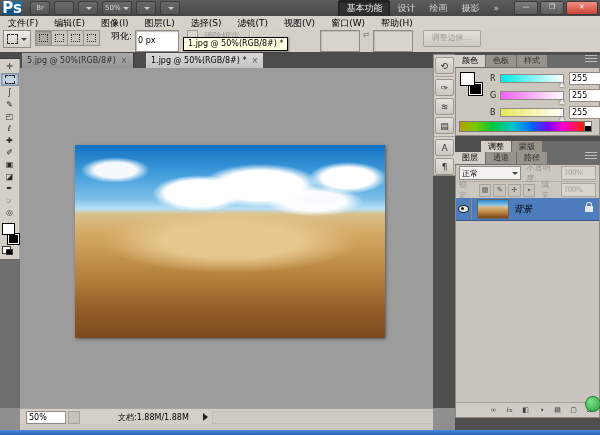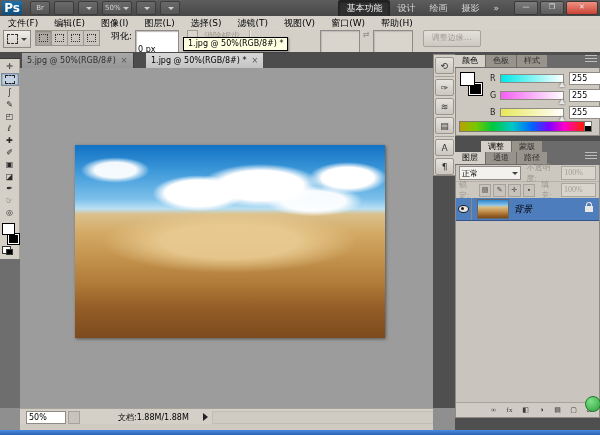--- a/index.html
+++ b/index.html
@@ -1,20 +1,20 @@
 <!DOCTYPE html>
 <html><head>
 <meta charset="utf-8">
 <style>
   html,body{margin:0;padding:0;}
   body{font-family:"DejaVu Sans","Liberation Sans",sans-serif;}
   .app{position:relative;width:600px;height:435px;background:#8f8f8f;overflow:hidden;font-size:9px;color:#111;}
   
   .titlebar{position:absolute;left:0;top:0;width:600px;height:16px;background:linear-gradient(#5d5d5d,#474747);display:flex;align-items:center;}
-  .pslogo{width:20px;height:14px;margin:1px 6px 1px 2px;background:linear-gradient(#1d70a8,#114d79);color:#fff;font-size:12px;font-weight:bold;display:flex;align-items:center;justify-content:center;}
+  .pslogo{width:20px;height:14px;margin:1px 6px 1px 2px;background:linear-gradient(#1d70a8,#114d79);color:#fff;font-size:15px;font-weight:bold;display:flex;align-items:center;justify-content:center;}
   .tb-ico{height:12px;min-width:14px;margin:0 2px;background:linear-gradient(#6a6a6a,#555);border:1px solid #3c3c3c;border-radius:2px;color:#d5d5d5;font-size:7px;display:flex;align-items:center;justify-content:center;padding:0 2px;}
   .tb-ico .car{width:0;height:0;border-left:3px solid transparent;border-right:3px solid transparent;border-top:3px solid #ccc;margin-left:2px;}
   .ws{margin-left:auto;display:flex;align-items:center;}
   .ws-btn{color:#d8d8d8;padding:1px 7px;font-size:9px;}
   .ws-btn.active{background:#2f2f2f;border:1px solid #232323;border-radius:2px;box-shadow:inset 0 1px 2px #1a1a1a;color:#efefef;}
   .winbtns{display:flex;margin-left:6px;}
   .winbtn{width:22px;height:12px;margin-left:2px;border:1px solid #3a3a3a;border-radius:2px;background:linear-gradient(#7c7c7c,#5b5b5b);color:#e8e8e8;font-size:7px;line-height:11px;text-align:center;}
   .winbtn.close{width:30px;background:linear-gradient(#ef9183,#c94434);margin-right:2px;}
   
   .menubar{position:absolute;left:0;top:16px;width:600px;height:14px;background:#d6d2ca;border-bottom:1px solid #b5b1a9;display:flex;align-items:center;}
@@ -24,21 +24,21 @@
   .opt-tool{width:26px;height:16px;margin:0 4px 0 3px;border:1px solid #8f8b84;background:linear-gradient(#efede9,#d2cec6);display:flex;align-items:center;justify-content:center;}
   .opt-tool .sq{width:9px;height:8px;border:1px dashed #333;}
   .opt-tool .car{width:0;height:0;border-left:3px solid transparent;border-right:3px solid transparent;border-top:3px solid #444;margin-left:3px;}
   .selmodes{display:flex;border:1px solid #9a968e;background:#cac6be;margin-right:8px;}
   .sm{width:15px;height:14px;border-right:1px solid #9a968e;display:flex;align-items:center;justify-content:center;}
   .sm:last-child{border-right:none;}
   .sm .bx{width:7px;height:6px;border:1px dotted #333;}
   .sm.pressed{background:#aeaaa2;box-shadow:inset 0 1px 2px #88847c;}
   .opt-label{margin:0 3px;color:#000;}
   .opt-label.dis{color:#9a968e;}
-  .opt-input{width:38px;height:12px;background:#fff;border:1px solid #8f8b84;box-shadow:inset 1px 1px 1px #bbb;font-size:8px;padding:13px 2px;line-height:12px;color:#000;}
+  .opt-input{width:38px;height:12px;background:#fff;border:1px solid #8f8b84;box-shadow:inset 1px 1px 1px #bbb;font-size:8px;padding:4px 2px;line-height:12px;color:#000;}
   .opt-input.dis{background:#d9d5cd;color:#a09c94;}
   .chk{width:9px;height:9px;border:1px solid #a09c94;background:#d9d5cd;margin:0 3px 0 8px;}
   .vsep{width:1px;height:16px;background:#b1ada5;margin:0 6px;box-shadow:1px 0 0 #e8e6e2;}
   .linkico{color:#8f8b84;font-size:8px;margin:0 3px;}
   .refine{height:15px;border:1px solid #a7a39b;border-radius:2px;background:linear-gradient(#e4e1db,#cdc9c1);color:#a09c94;font-size:8px;padding:0 8px;line-height:14px;margin-left:10px;}
   
   .tooltip{position:absolute;left:183px;top:37px;height:12px;background:#ffffe1;border:1px solid #000;font-size:8px;line-height:11px;padding:0 4px;z-index:60;color:#000;box-shadow:1px 1px 2px rgba(0,0,0,.4);}
   
   .tabbar{position:absolute;left:0;top:52px;width:433px;height:20px;background:#4c4c4c;}
   .dtab{position:absolute;top:1px;height:15px;font-size:8px;line-height:15px;padding:0 5px;white-space:nowrap;}

